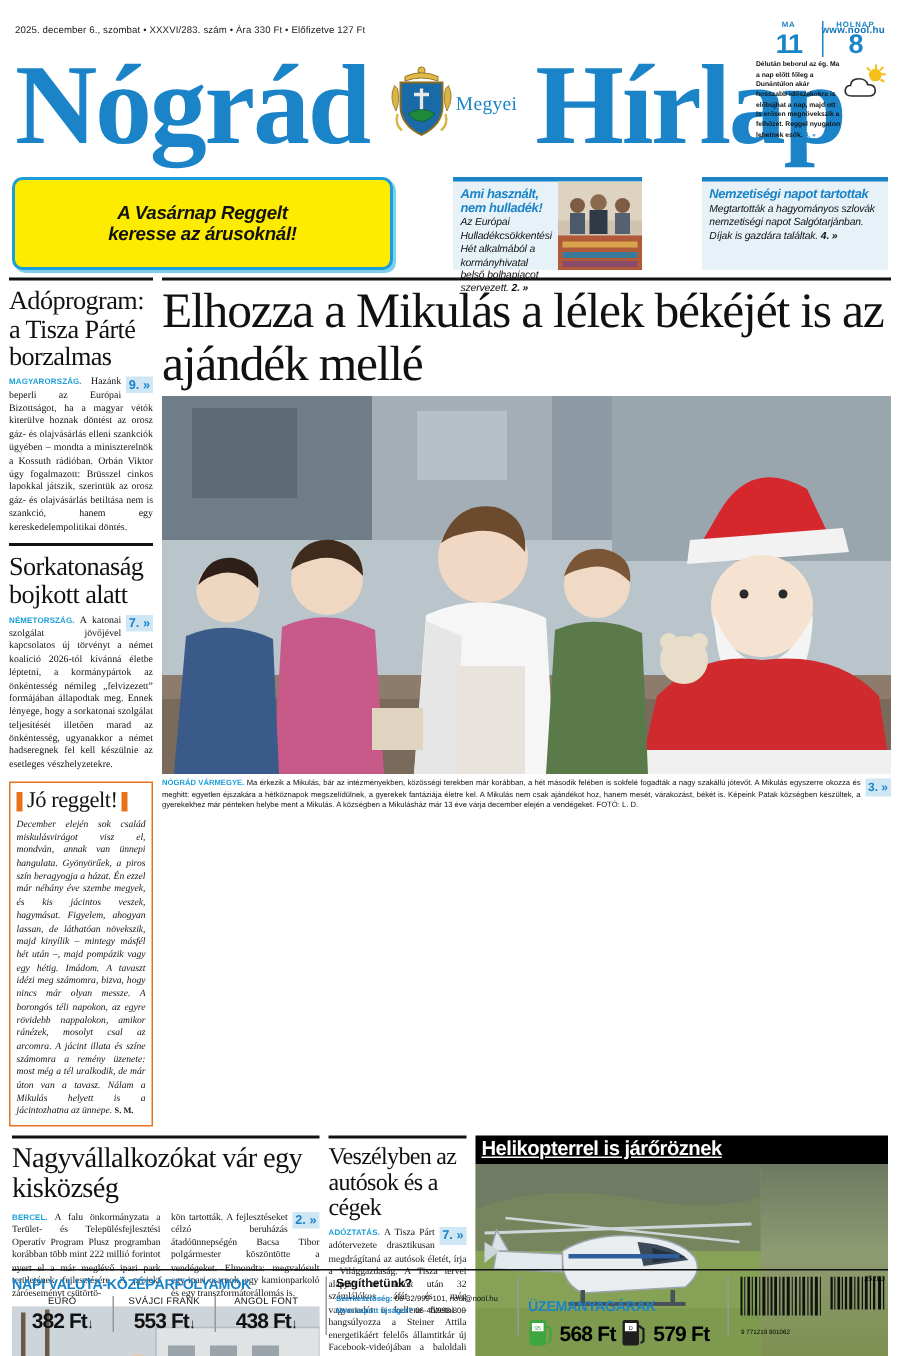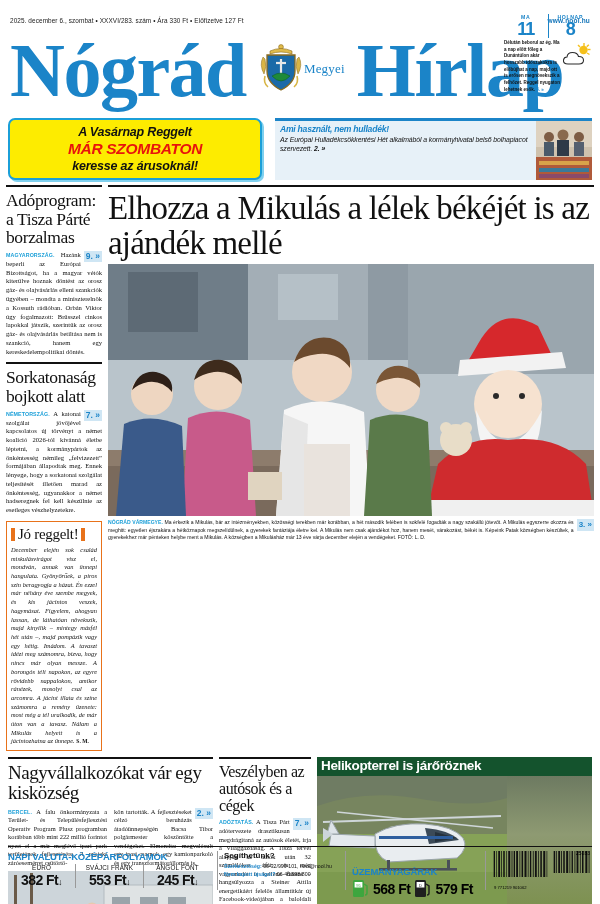--- a/index.html
+++ b/index.html
@@ -65,21 +65,21 @@
   .promorow { display: flex; gap: 13px; margin-top: 4px; height: 62px; font-style: italic; }
   .promo-yellow {
     width: 254px; background: #fdec00; border: 2px solid #1b9fd8;
     border-radius: 7px; display: flex; flex-direction: column;
     align-items: center; justify-content: center; box-shadow: 2px 2px 0 #7fd0ee;
   }
   .py1 { font-size: 12.5px; font-weight: bold; color: #111; letter-spacing: -.2px; }
   .py2 { font-size: 15.5px; font-weight: bold; color: #e8140c; letter-spacing: -.3px; margin: 1px 0; }
   .py3 { font-size: 12.5px; font-weight: bold; color: #111; letter-spacing: -.2px; }
 
-  .teaser { flex: 1; display: flex; background: #e7f1f8; position: relative; }
+  .teaser { flex: 1; display: flex; background: #e7f1f8; position: relative; margin-left: 27px; }
   .teaser.t1 { border-top: 3px solid #1b84c8; }
   .teaser.t2 { border-top: 3px solid #1b84c8; }
   .teaser-txt { padding: 4px 4px 2px 5px; flex: 1; }
   .teaser-h {
     font-size: 8.6px; font-weight: bold; color: #1b84c8;
     line-height: 1.05; margin-bottom: 2px; letter-spacing: -.25px;
   }
   .teaser-b { font-size: 6.9px; line-height: 1.28; color: #111; letter-spacing: -.1px; }
   .teaser-b .pg { font-weight: bold; }
   .teaser-img { width: 56px; flex: none; }
@@ -157,22 +157,22 @@
     font-family: "Liberation Serif", serif;
     font-size: 6.4px; line-height: 1.33; text-align: justify; color: #111;
   }
   .art-photo {
     width: 100%; height: 96px; margin-top: 4px; overflow: hidden; position: relative;
     background: linear-gradient(180deg,#cbd5db 0%,#aab8c0 45%,#8e9aa0 100%);
   }
 
   
   .heli-band {
-    background: #14532d; color: #fff; font-size: 13.5px; font-weight: bold;
-    padding: 2px 4px 3px 4px; letter-spacing: -.35px; line-height: 1.05;
+    background: #000000; color: #fff; font-size: 13.5px; font-weight: bold;
+    padding: 2px 4px 3px 4px; letter-spacing: -.35px; line-height: 1.05; text-decoration: underline;
   }
   .heli-photo {
     width: 100%; height: 130px; position: relative; overflow: hidden;
     background: linear-gradient(180deg,#6d7a61 0%,#8e9a72 45%,#7d9150 100%);
   }
 
   
   .footer {
     position: absolute; left: 8px; right: 8px; bottom: 14px;
     border-top: 1.5px solid #111; display: flex; padding-top: 4px; height: 44px;
@@ -264,21 +264,20 @@
             <path d="M6 22 Q1 22 1.5 18 Q2 15 5 15 Q5.5 10.5 10.5 10.5 Q15.5 10.5 16.5 14.5 Q21.5 14.3 21.5 18.3 Q21.5 22 17 22 Z" fill="#ffffff" stroke="#2b2b2b" stroke-width="1.1"></path>
           </svg>
         </div>
       </div>
     </div>
   </div>
 
   <div class="promorow">
     <div class="promo-yellow">
       <div class="py1">A Vasárnap Reggelt</div>
-      <div class="py2">MÁR SZOMBATON</div>
       <div class="py3">keresse az árusoknál!</div>
     </div>
 
     <div class="teaser t1">
       <div class="teaser-txt">
         <div class="teaser-h">Ami használt, nem hulladék!</div>
         <div class="teaser-b">
           <span>Az Európai Hulladékcsökkentési Hét alkalmából a kormányhivatal belső bolhapiacot szervezett.</span>
           <span class="pg">2. »</span>
         </div>
@@ -294,20 +293,29 @@
           <circle cx="43" cy="16" r="5" fill="#7e5c44"></circle>
             <rect x="38" y="21" width="10" height="14" fill="#556070"></rect>
           <rect x="0" y="36" width="56" height="23" fill="#b05a3a"></rect>
           <rect x="3" y="40" width="50" height="4" fill="#d8a34a"></rect>
           <rect x="3" y="47" width="50" height="4" fill="#3a7a9a"></rect>
           <rect x="3" y="53" width="50" height="4" fill="#8a4a6a"></rect>
         </svg>
       </div>
     </div>
 
+    <div class="teaser t2">
+      <div class="teaser-txt">
+        <div class="teaser-h">Nemzetiségi napot tartottak</div>
+        <div class="teaser-b">
+          <span>Megtartották a hagyományos szlovák nemzetiségi napot Salgótarjánban. Díjak is gazdára találtak.</span>
+          <span class="pg">4. »</span>
+        </div>
+      </div>
+    </div>
   </div>
 
   <div class="maingrid">
 
     <div class="leftcol">
       <div class="rule-thick"></div>
 
       <div>
         <div class="sb-head">Adóprogram: a Tisza Párté borzalmas</div>
         <div class="sb-body">
@@ -524,21 +532,21 @@
         </div>
         <div class="f-cell">
           <div class="f-cur-lab">SVÁJCI FRANK</div>
           <div class="f-cur-val">
             <span>553 Ft</span><span class="f-arrow">↓</span>
           </div>
         </div>
         <div class="f-cell">
           <div class="f-cur-lab">ANGOL FONT</div>
           <div class="f-cur-val">
-            <span>245 Ft</span><span class="f-arrow">↓</span>
+            <span>438 Ft</span><span class="f-arrow">↓</span>
           </div>
         </div>
       </div>
     </div>
 
     <div class="f-help">
       <div class="f-help-t">Segíthetünk?</div>
       <div class="f-help-l">
         <b>Szerkesztőség:</b>
         <span>06-32/999-101, nool@nool.hu</span>

